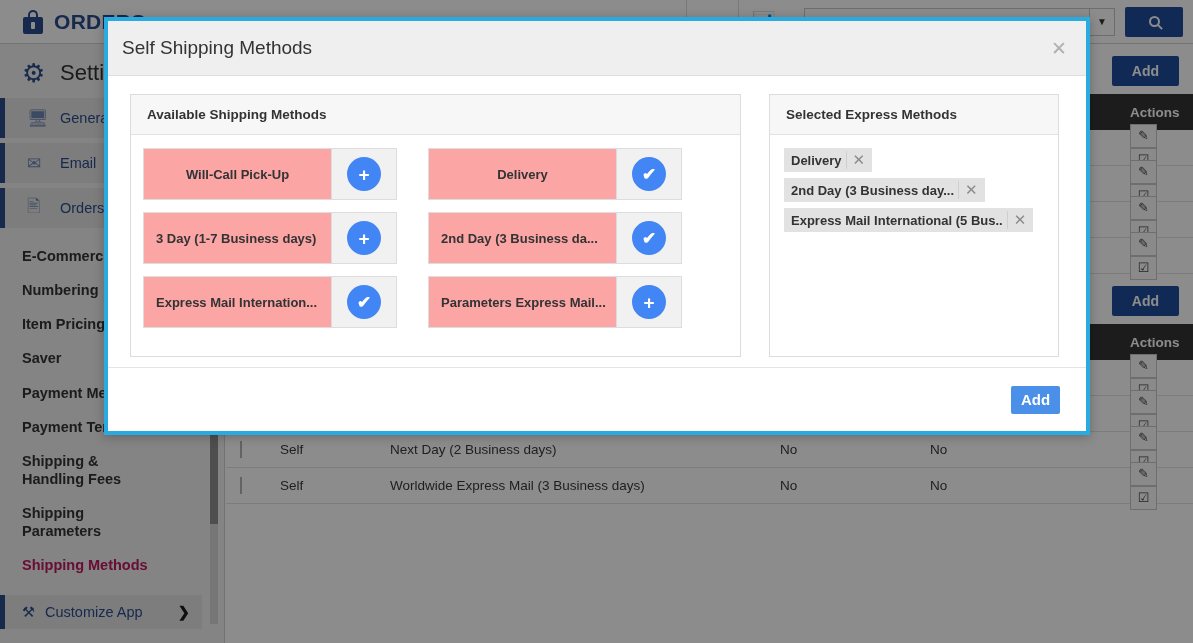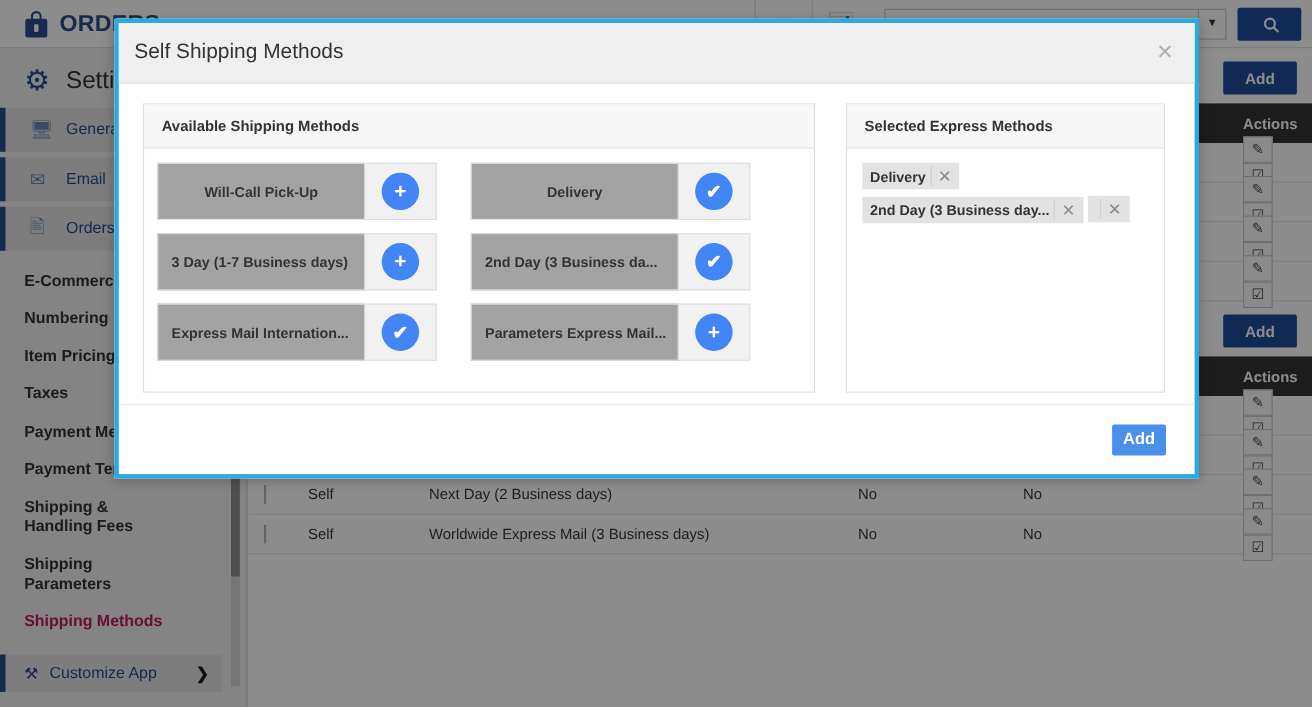--- a/index.html
+++ b/index.html
@@ -187,21 +187,21 @@
   .panel-right { width: 290px; }
   .panel-body-left { padding: 13px 12px 16px 12px; display: flex; flex-wrap: wrap; gap: 0 31px; }
   .panel-body-right { padding: 13px 14px 18px 14px; }
 
   
   .method {
     width: 254px; height: 52px; display: flex; align-items: stretch;
     margin-bottom: 12px; position: relative;
   }
   .method-label {
-    flex: 1; border: 1px solid #dddddd; background: #a3a3a3;
+    flex: 1; border: 1px solid #dddddd; background: #fca5a5;
     display: flex; align-items: center; justify-content: center;
     font-size: 13px; font-weight: bold; color: #333;
     text-align: center; padding: 0 14px; overflow: hidden; white-space: nowrap;
   }
   .method-label.lalign { justify-content: flex-start; padding-left: 12px; }
   .method-action {
     width: 65px; border: 1px solid #dddddd; border-left: none; background: #f1f1f1;
     display: flex; align-items: center; justify-content: center;
   }
   .circle-btn {
@@ -290,21 +290,21 @@
       </div>
       <div class="nav-item">
         <span class="nicon">🖹</span>
         <span>Orders</span>
       </div>
     </div>
     <div class="sub-list">
       <div class="sub-item">E-Commerce</div>
       <div class="sub-item">Numbering</div>
       <div class="sub-item">Item Pricing</div>
-      <div class="sub-item">Taxes</div>
+      <div class="sub-item">Saver</div>
       <div class="sub-item">Payment Methods</div>
       <div class="sub-item">Payment Terms</div>
       <div class="sub-item">Shipping &amp; Handling Fees</div>
       <div class="sub-item">Shipping Parameters</div>
       <div class="sub-item active">Shipping Methods</div>
     </div>
     <div class="side-scroll">
         <div class="thumb"></div>
       </div>
     <div class="customize">
@@ -474,20 +474,21 @@
       <div class="panel-body-right">
         <div class="tag">
           <span class="txt">Delivery</span>
           <span class="x">✕</span>
         </div>
         <div class="tag">
           <span class="txt">2nd Day (3 Business day...</span>
           <span class="x">✕</span>
         </div>
         <div class="tag">
+          <span class="txt">Express Mail International (5 Bus..</span>
           <span class="x">✕</span>
         </div>
       </div>
     </div>
 
   </div>
 
   <div class="modal-footer">
     <div class="btn-modal-add">Add</div>
   </div>

